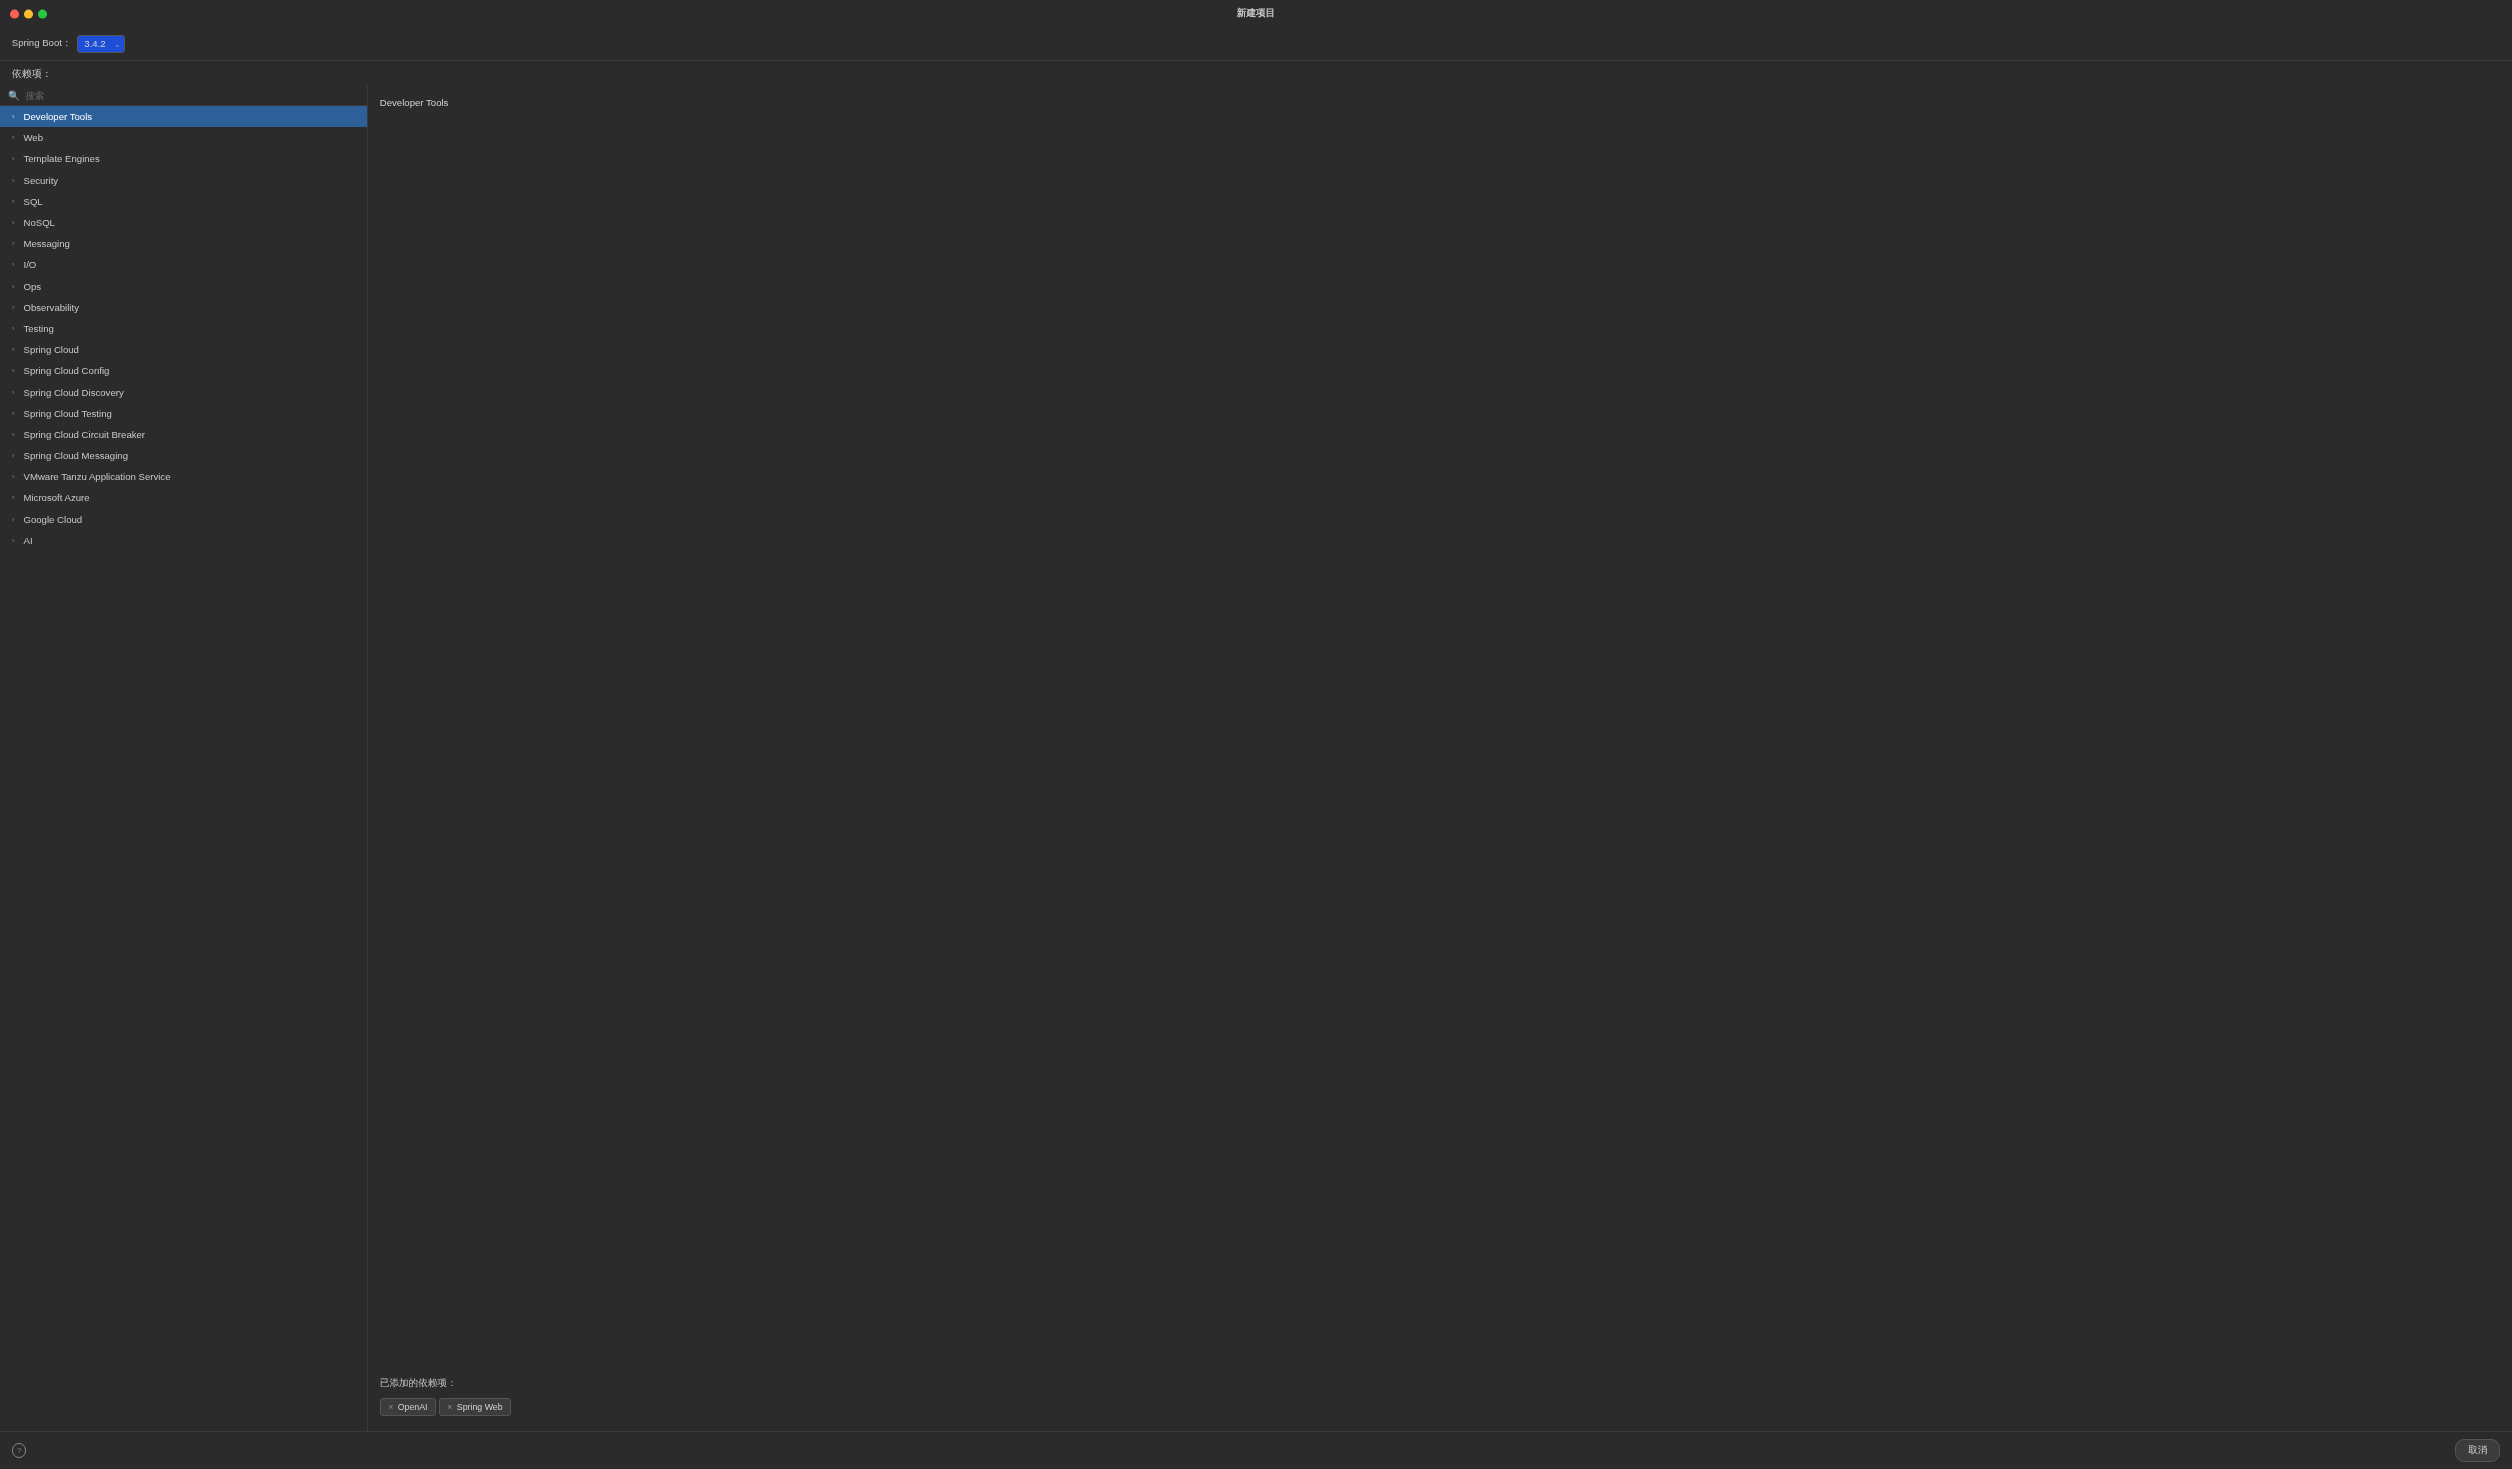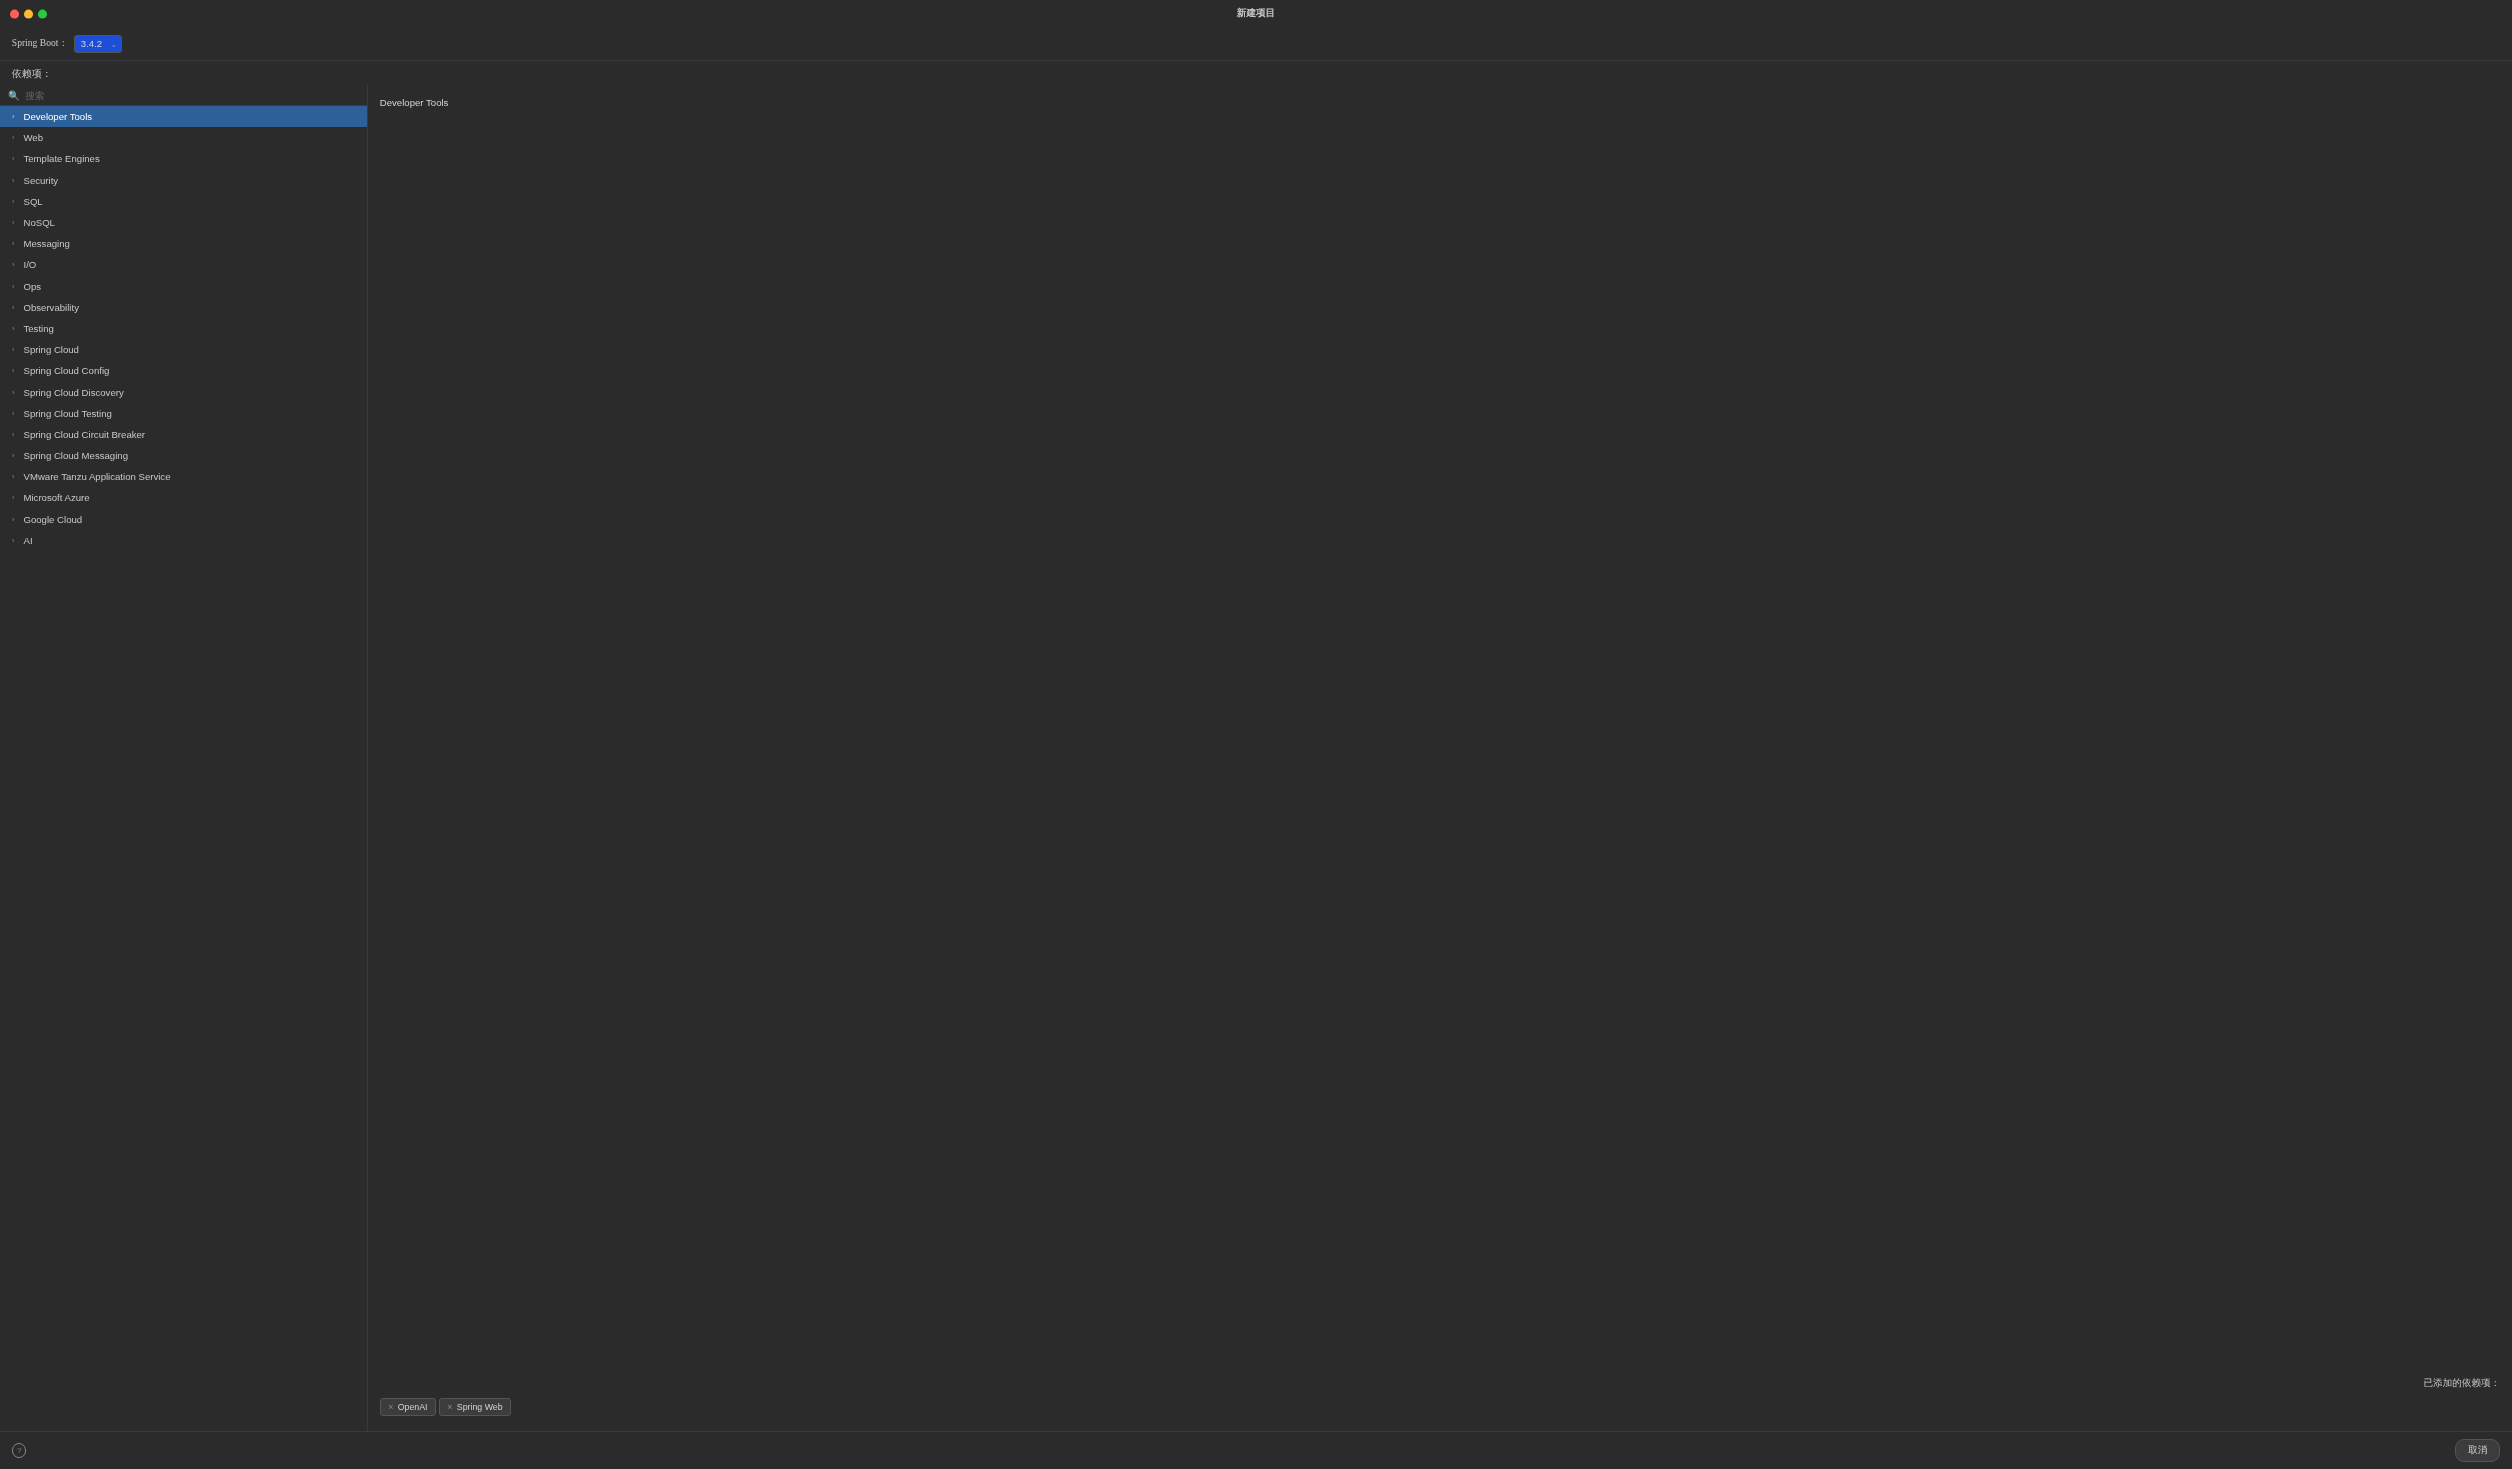--- a/index.html
+++ b/index.html
@@ -60,21 +60,20 @@
       padding: 7.4px 11.8px;
       display: flex;
       align-items: center;
       gap: 5.9px;
       border-bottom: 0.7px solid #3a3a3a;
     }
 
     .toolbar-label {
       color: #c8c8c8;
       font-size: 9.6px;
-      font-family: Liberation Serif, serif;
     }
 
     .version-select {
       background: #1d4ed8;
       color: #d4d4d4;
       border: 0.7px solid #555;
       border-radius: 2.9px;
       padding: 2.2px 17.7px 2.2px 5.9px;
       font-size: 9.6px;
       cursor: pointer;
@@ -212,21 +211,20 @@
     }
 
     .added-deps-section {
       margin-top: auto;
     }
 
     .added-deps-label {
       color: #c8c8c8;
       font-size: 9.6px;
       margin-bottom: 5.9px;
-      text-align: right;
     }
 
     .dep-tag {
       display: inline-flex;
       align-items: center;
       gap: 4.4px;
       background: #3c3c3c;
       border: 0.7px solid #555;
       border-radius: 2.9px;
       padding: 2.9px 7.4px;

